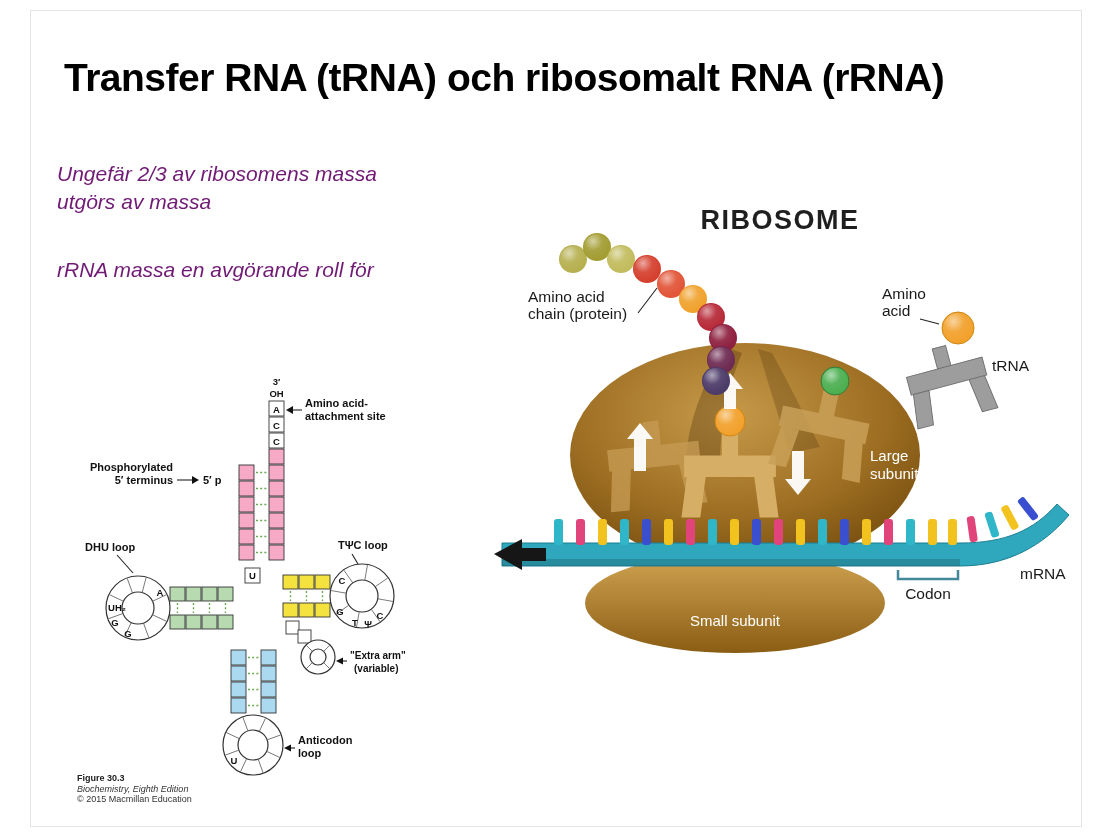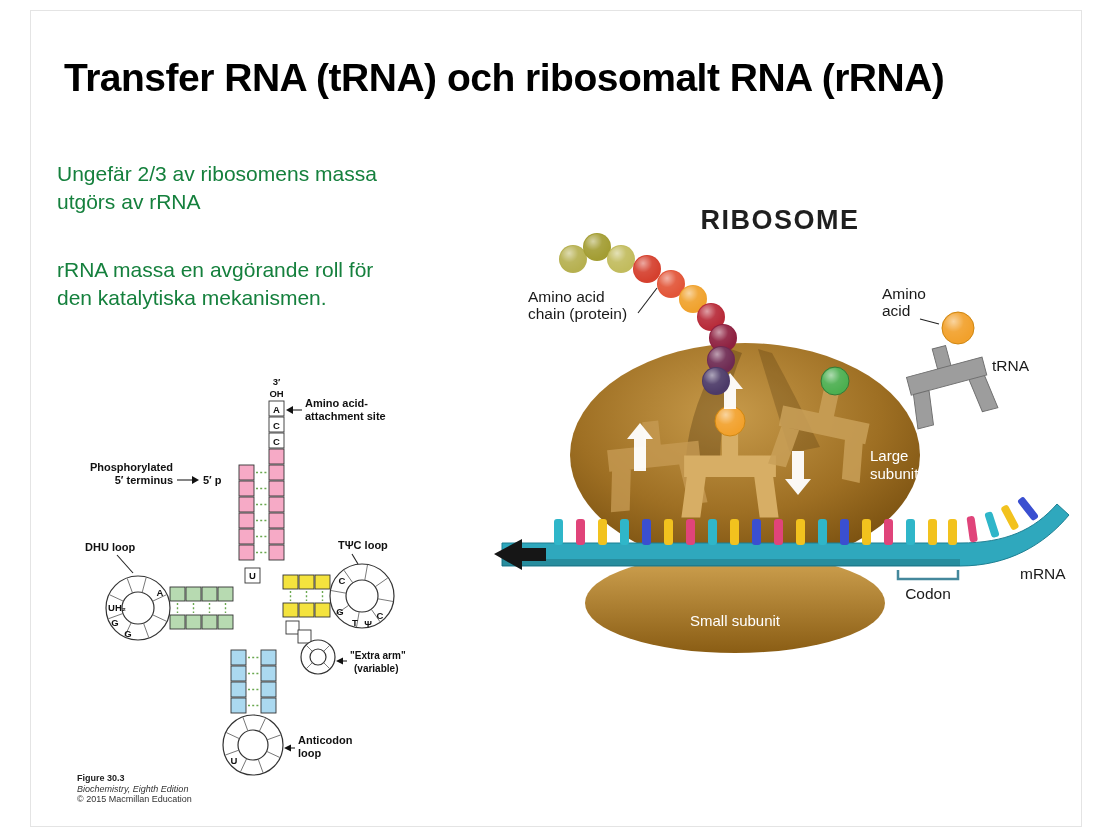--- a/index.html
+++ b/index.html
@@ -9,21 +9,21 @@
   }
   .frame {
     position:absolute; left:30px; top:10px; right:28px; bottom:9px;
     border:1px solid #e4e4e4; pointer-events:none;
   }
   .title {
     position:absolute; left:64px; top:56px; margin:0;
     font-size:39px; font-weight:600; letter-spacing:-0.5px; color:#000;
     white-space:nowrap;
   }
-  .body-text { position:absolute; left:57px; top:160px; font-size:21px; line-height:1.33; color:#15803d; }
+  .body-text { position:absolute; left:57px; top:160px; font-size:21px; line-height:1.33; color:#701a75;font-style:italic; }
   .body-text p { margin:0 0 40px 0; }
   svg { position:absolute; font-family:"Liberation Sans", sans-serif; }
   .trna-svg { left:55px; top:365px; }
   .ribo-svg { left:490px; top:195px; }
 
   .t-lbl  { font-size:11px;  font-weight:bold; fill:#111; }
   .t-sm   { font-size:10px;  font-weight:bold; fill:#111; }
   .t-base { font-size:9.5px; font-weight:bold; fill:#111; text-anchor:middle; }
   .cap-b  { font-size:9px; font-weight:bold; fill:#222; }
   .cap-i  { font-size:9px; font-style:italic; fill:#333; }
@@ -42,25 +42,24 @@
 <body>
 
 <div class="page">
   <div class="frame"></div>
 
   <h1 class="title">Transfer RNA (tRNA) och ribosomalt RNA (rRNA)</h1>
 
   <div class="body-text">
     <p>
       <span>Ungefär 2/3 av ribosomens massa</span><br>
-      <span>utgörs av rRNA</span>
+      <span>utgörs av massa</span>
     </p>
     <p>
       <span>rRNA massa en avgörande roll för</span><br>
-      <span>den katalytiska mekanismen.</span>
     </p>
   </div>
 
   <svg class="trna-svg" width="390" height="450" viewBox="0 0 390 450">
 
     <g>
       <rect class="box" x="214" y="36" width="15" height="15" fill="#fff"></rect>
       <rect class="box" x="214" y="52" width="15" height="15" fill="#fff"></rect>
       <rect class="box" x="214" y="68" width="15" height="15" fill="#fff"></rect>
       <rect class="box" x="214" y="84" width="15" height="15" fill="#f6aac6"></rect>

